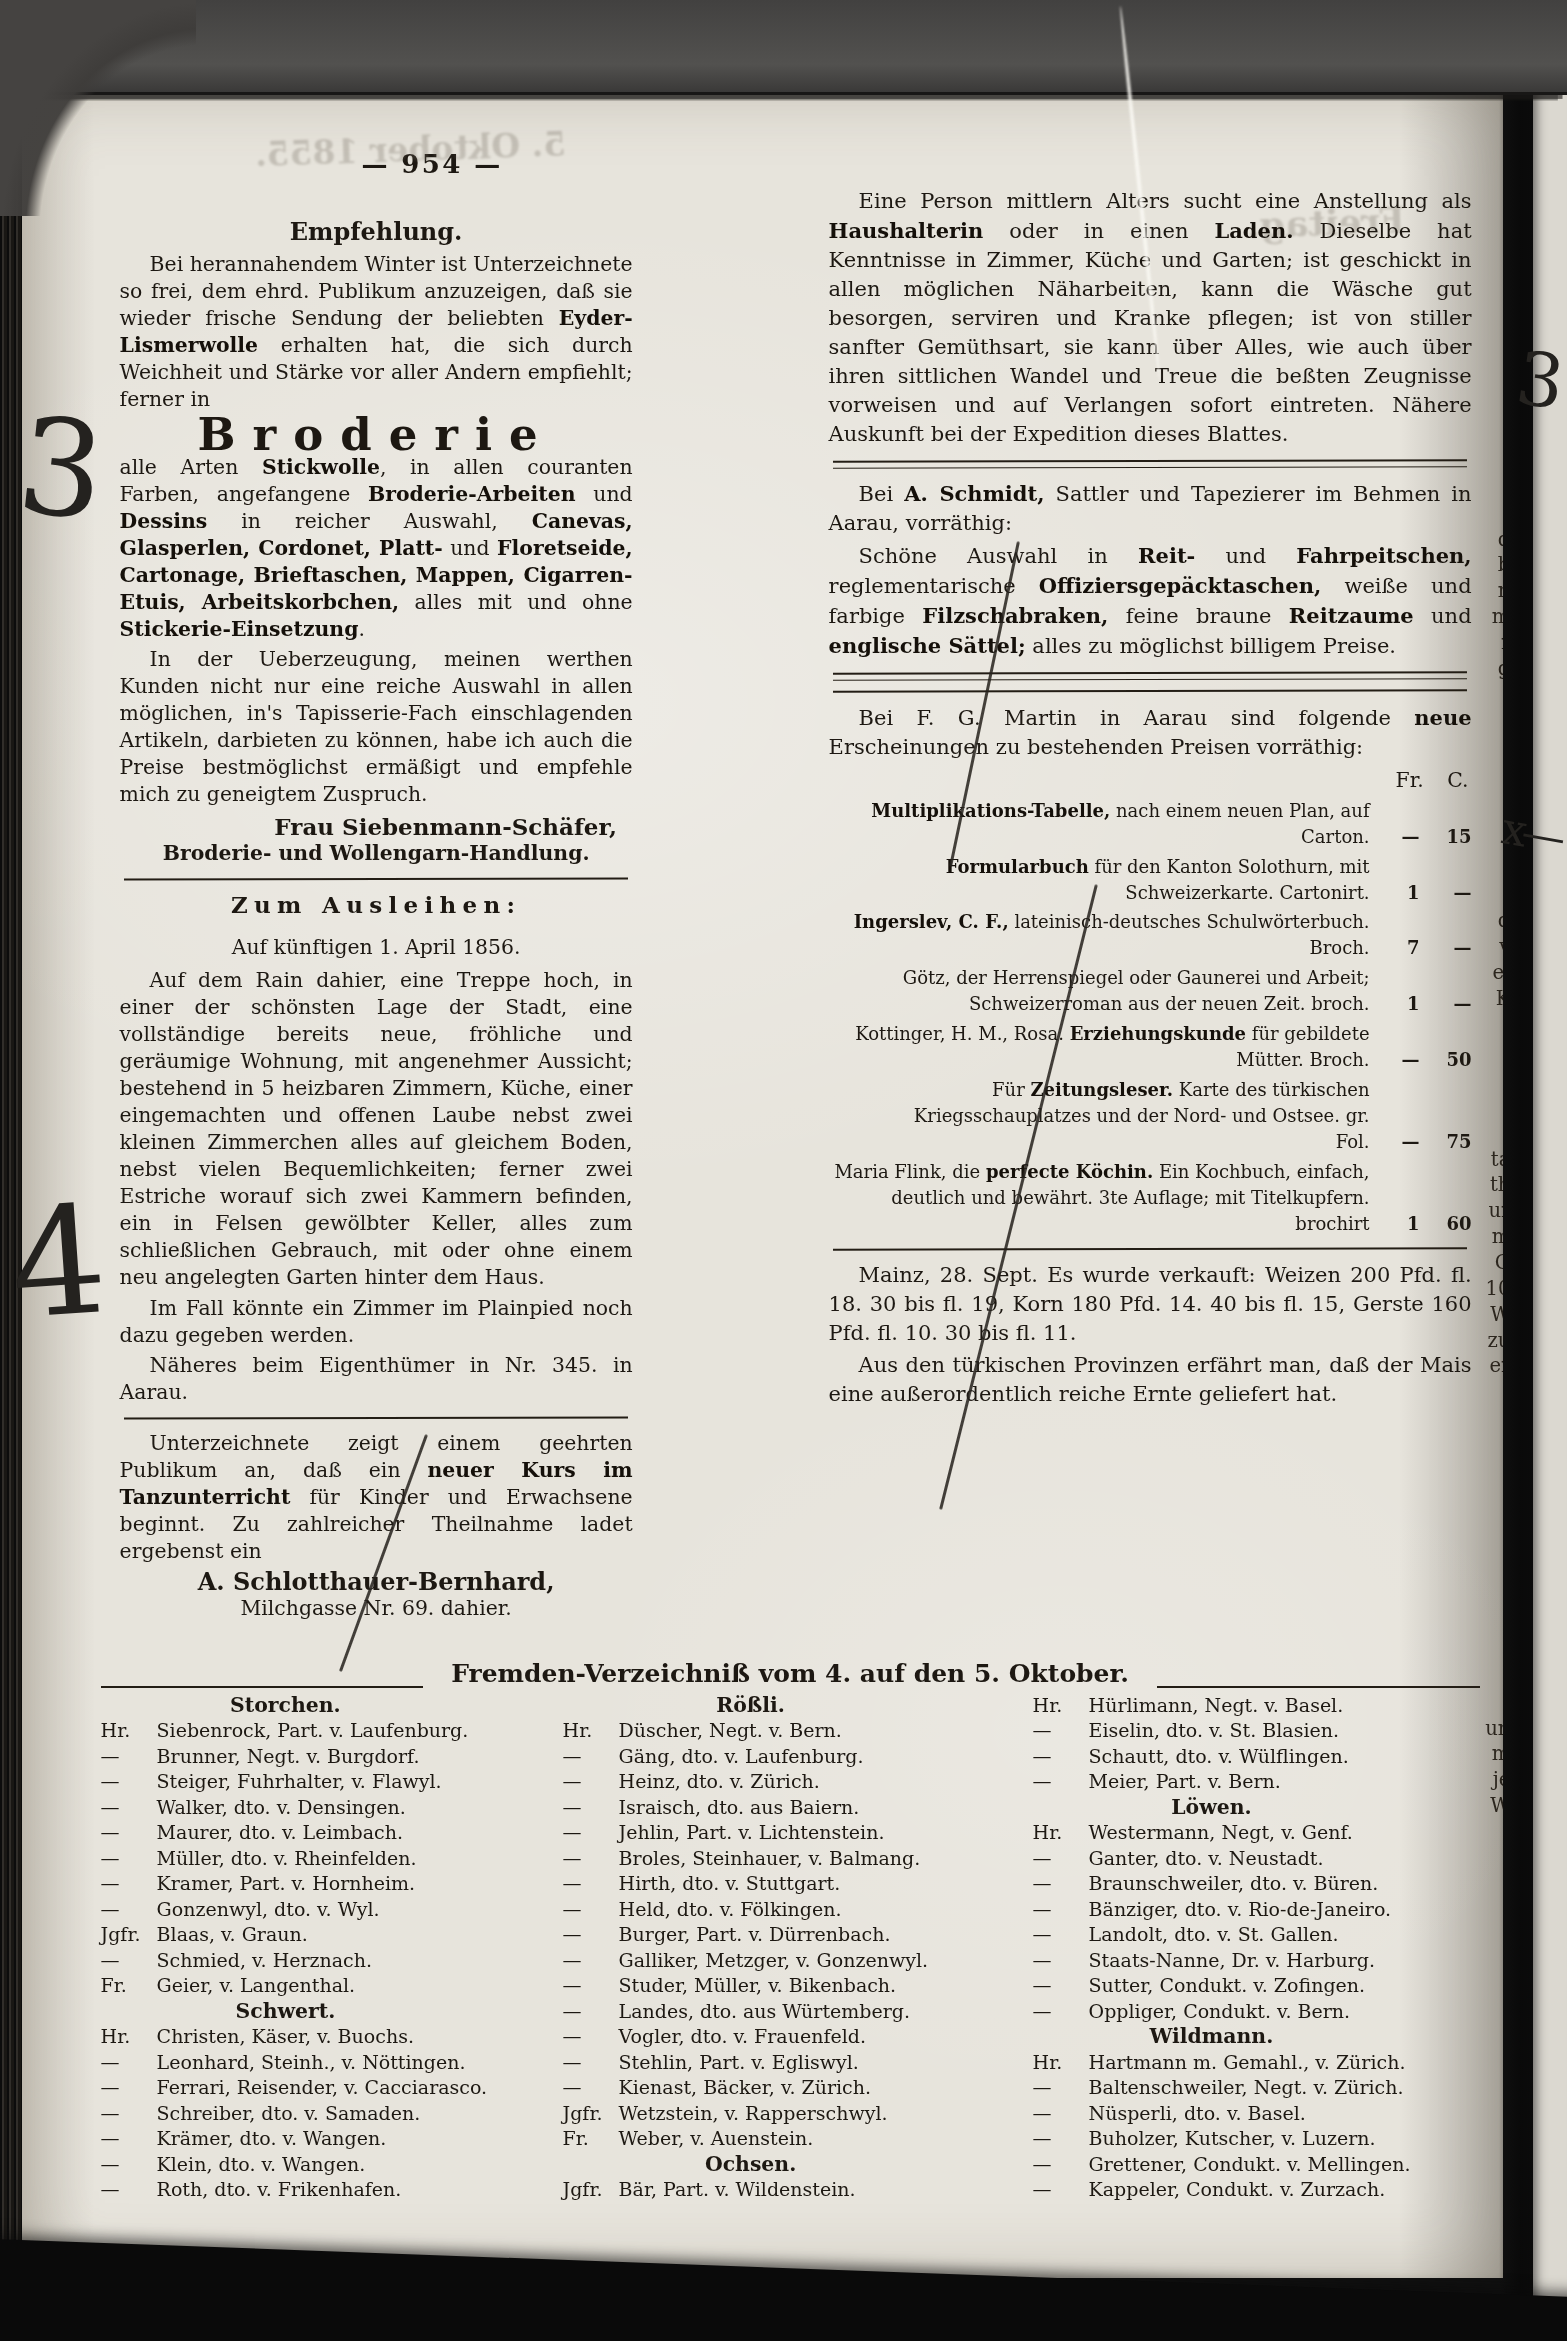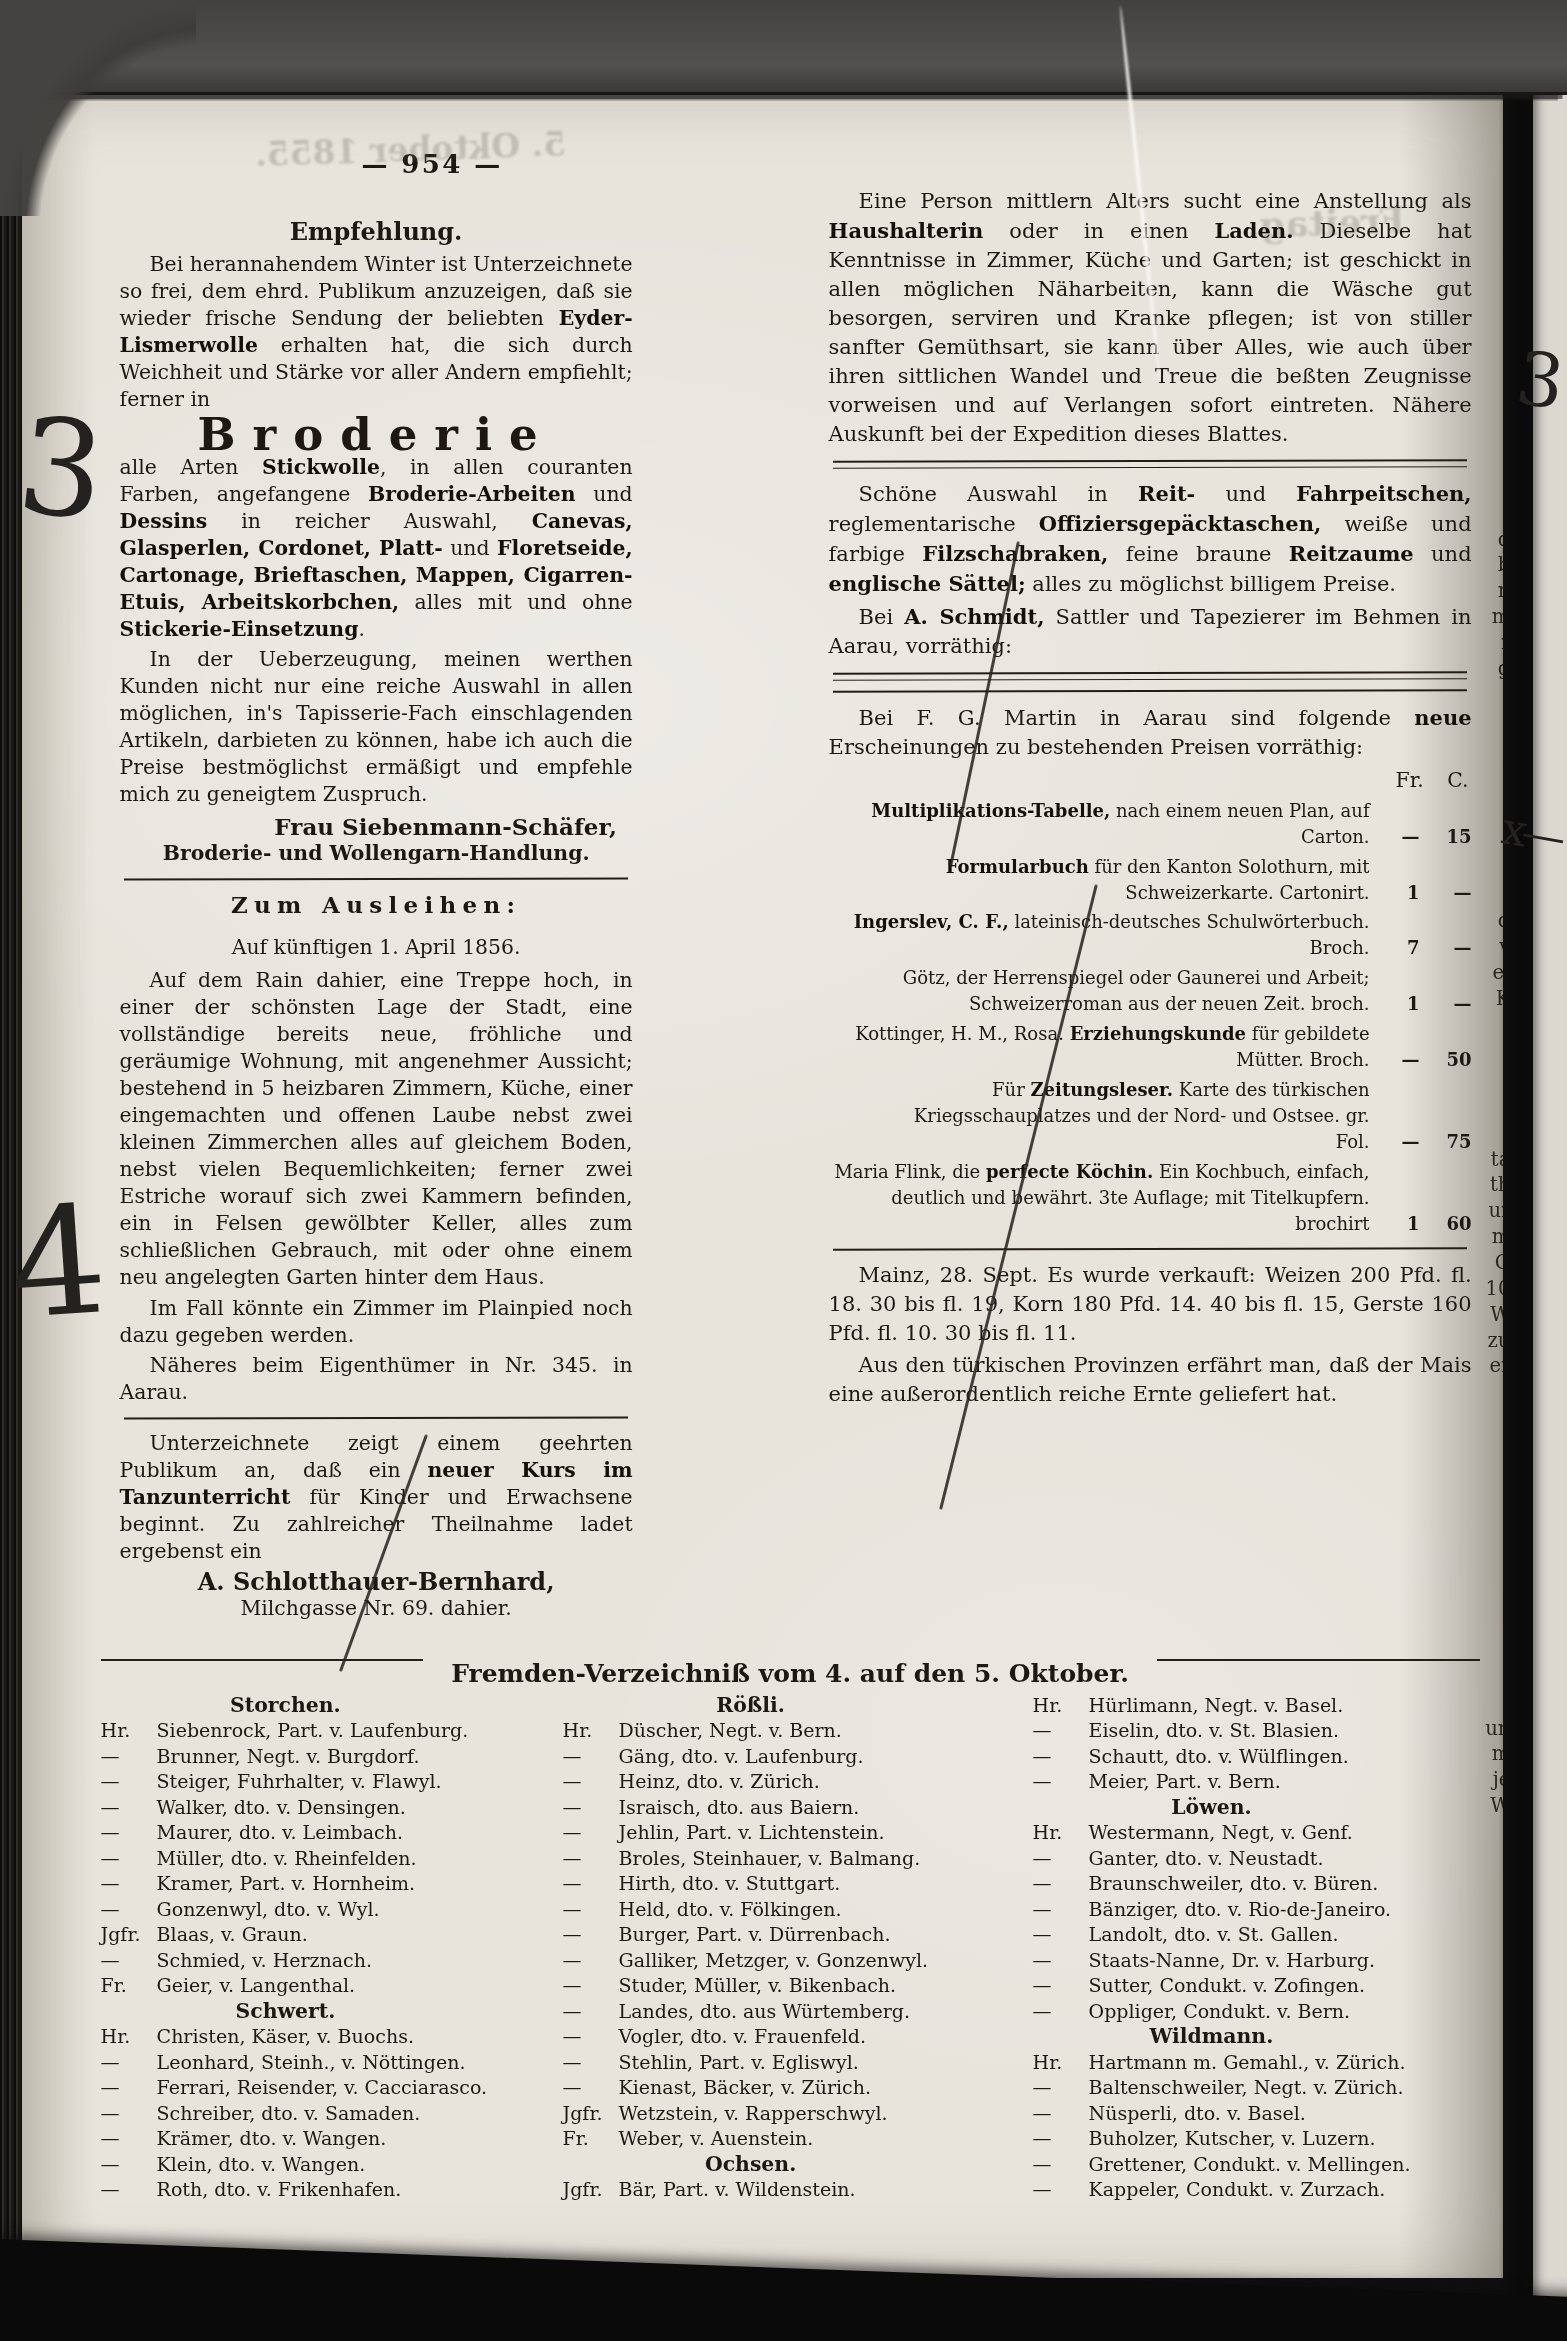--- a/index.html
+++ b/index.html
@@ -65,21 +65,21 @@
   .cur{text-align:right;text-indent:0;font-size:20.4px;padding-right:3.1px;margin:3.1px 0;}
   .cur span{margin-left:23.5px;}
   .book{position:relative;padding-left:61px;padding-right:102px;text-indent:-61px;
         font-size:18px;line-height:26px;margin-bottom:3.9px;text-align:right;}
   .bfr{position:absolute;right:52px;bottom:0;text-indent:0;font-weight:bold;}
   .bc{position:absolute;right:0;bottom:0;text-indent:0;font-weight:bold;}
   .h-handel{font-size:28px;margin:12.5px 0 7.8px 0;}
 
   
   .fremden{position:absolute;left:81px;top:1568px;width:1379px;}
-  .ft-row{display:flex;align-items:flex-start;gap:28px;}
+  .ft-row{display:flex;align-items:flex-end;gap:28px;}
   .ft-line{flex:1;border-top:2.4px solid #231d15;}
   .ft-title{font-weight:bold;font-size:25px;white-space:nowrap;}
   .gcols{display:flex;margin-top:4.7px;}
   .gcol{font-size:19px;line-height:25.5px;}
   .gcol0{width:462px;} .gcol1{width:470px;} .gcol2{width:447px;}
   .ghead{text-align:center;font-weight:bold;font-size:20.4px;width:80%;}
   .gentry{display:flex;}
   .gpre{flex:0 0 56px;}
   .gtext{flex:1;}
 
@@ -128,22 +128,22 @@
       <div class="para">Unterzeichnete zeigt einem geehrten Publikum an, daß ein <b>neuer Kurs im Tanzunterricht</b> für Kinder und Erwachsene beginnt. Zu zahlreicher Theilnahme ladet ergebenst ein</div>
       <div class="sig-tanz">A. Schlotthauer-Bernhard,</div>
       <div class="addr-tanz">Milchgasse Nr. 69. dahier.</div>
     </div>
 
     <div class="col col-right">
       <div class="para">Eine Person mittlern Alters sucht eine Anstellung als <b>Haushalterin</b> oder in einen <b>Laden.</b> Dieselbe hat Kenntnisse in Zimmer, Küche und Garten; ist geschickt in allen möglichen Näharbeiten, kann die Wäsche gut besorgen, serviren und Kranke pflegen; ist von stiller sanfter Gemüthsart, sie kann über Alles, wie auch über ihren sittlichen Wandel und Treue die beßten Zeugnisse vorweisen und auf Verlangen sofort eintreten. Nähere Auskunft bei der Expedition dieses Blattes.</div>
 
       <div class="rule double"></div>
 
+      <div class="para">Bei <b>A. Schmidt,</b> Sattler und Tapezierer im Behmen in Aarau, vorräthig:</div>
       <div class="para">Schöne Auswahl in <b>Reit-</b> und <b>Fahrpeitschen,</b> reglementarische <b>Offiziersgepäcktaschen,</b> weiße und farbige <b>Filzschabraken,</b> feine braune <b>Reitzaume</b> und <b>englische Sättel;</b> alles zu möglichst billigem Preise.</div>
-      <div class="para">Bei <b>A. Schmidt,</b> Sattler und Tapezierer im Behmen in Aarau, vorräthig:</div>
 
       <div class="rule double"></div>
 
 
       <div class="rule"></div>
 
       <div class="para">Bei F. G. Martin in Aarau sind folgende <b>neue</b> Erscheinungen zu bestehenden Preisen vorräthig:</div>
       <div class="cur">
         <span>Fr.</span><span>C.</span>
       </div>

